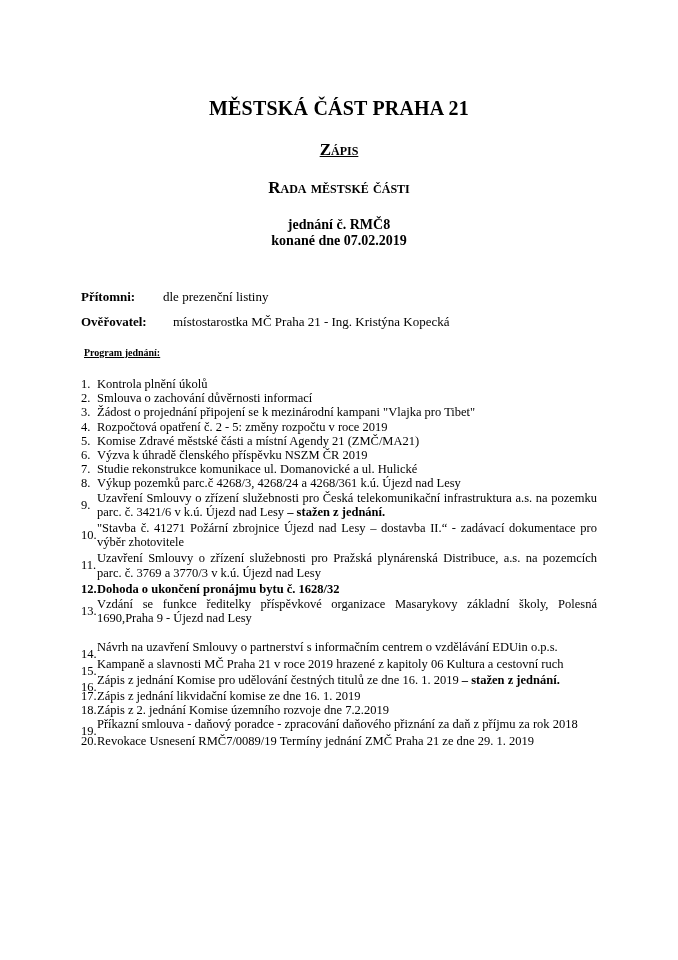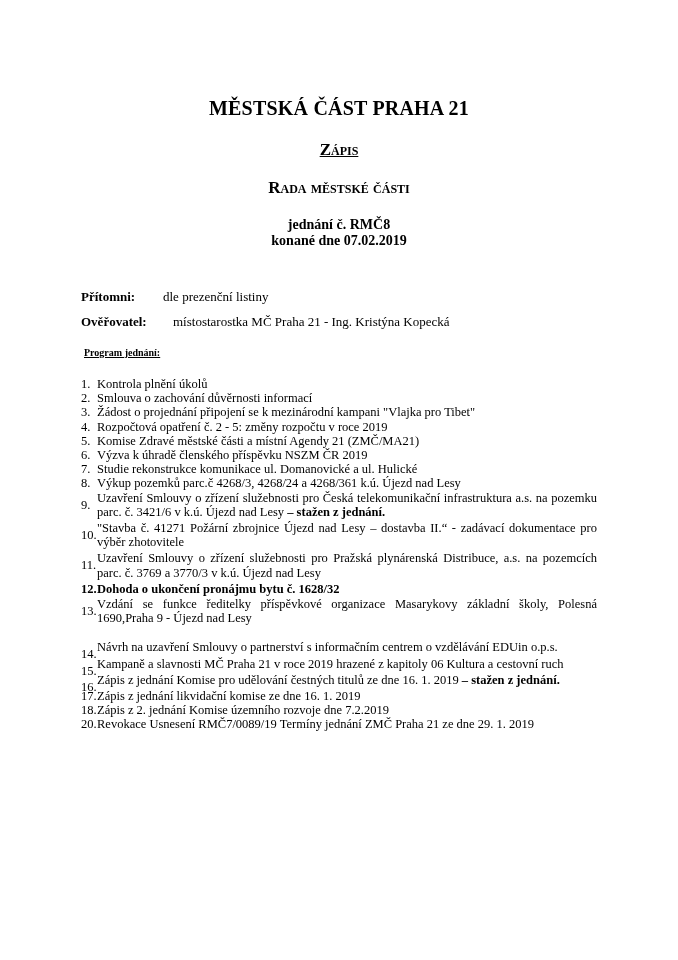--- a/index.html
+++ b/index.html
@@ -114,18 +114,22 @@
         <span class="txt"><span>Zápis z jednání Komise pro udělování čestných titulů ze dne 16. 1. 2019</span> <span class="bold">– stažen z jednání.</span></span>
       </div>
       <div class="item" style="padding-left: 16px;">
         <span class="num">17.</span>
         <span class="txt"><span>Zápis z jednání likvidační komise ze dne 16. 1. 2019</span></span>
       </div>
       <div class="item" style="padding-left: 16px;">
         <span class="num">18.</span>
         <span class="txt"><span>Zápis z 2. jednání Komise územního rozvoje dne 7.2.2019</span></span>
       </div>
+      <div class="item two" style="margin-bottom: 2px; padding-left: 16px;">
+        <span class="num">19.</span>
+        <span class="txt"><span>Příkazní smlouva - daňový poradce - zpracování daňového přiznání za daň z příjmu za rok 2018</span></span>
+      </div>
       <div class="item" style="padding-left: 16px;">
         <span class="num">20.</span>
         <span class="txt"><span>Revokace Usnesení RMČ7/0089/19 Termíny jednání ZMČ Praha 21 ze dne 29. 1. 2019</span></span>
       </div>
     </div>
 </div>
 
 </body></html>

